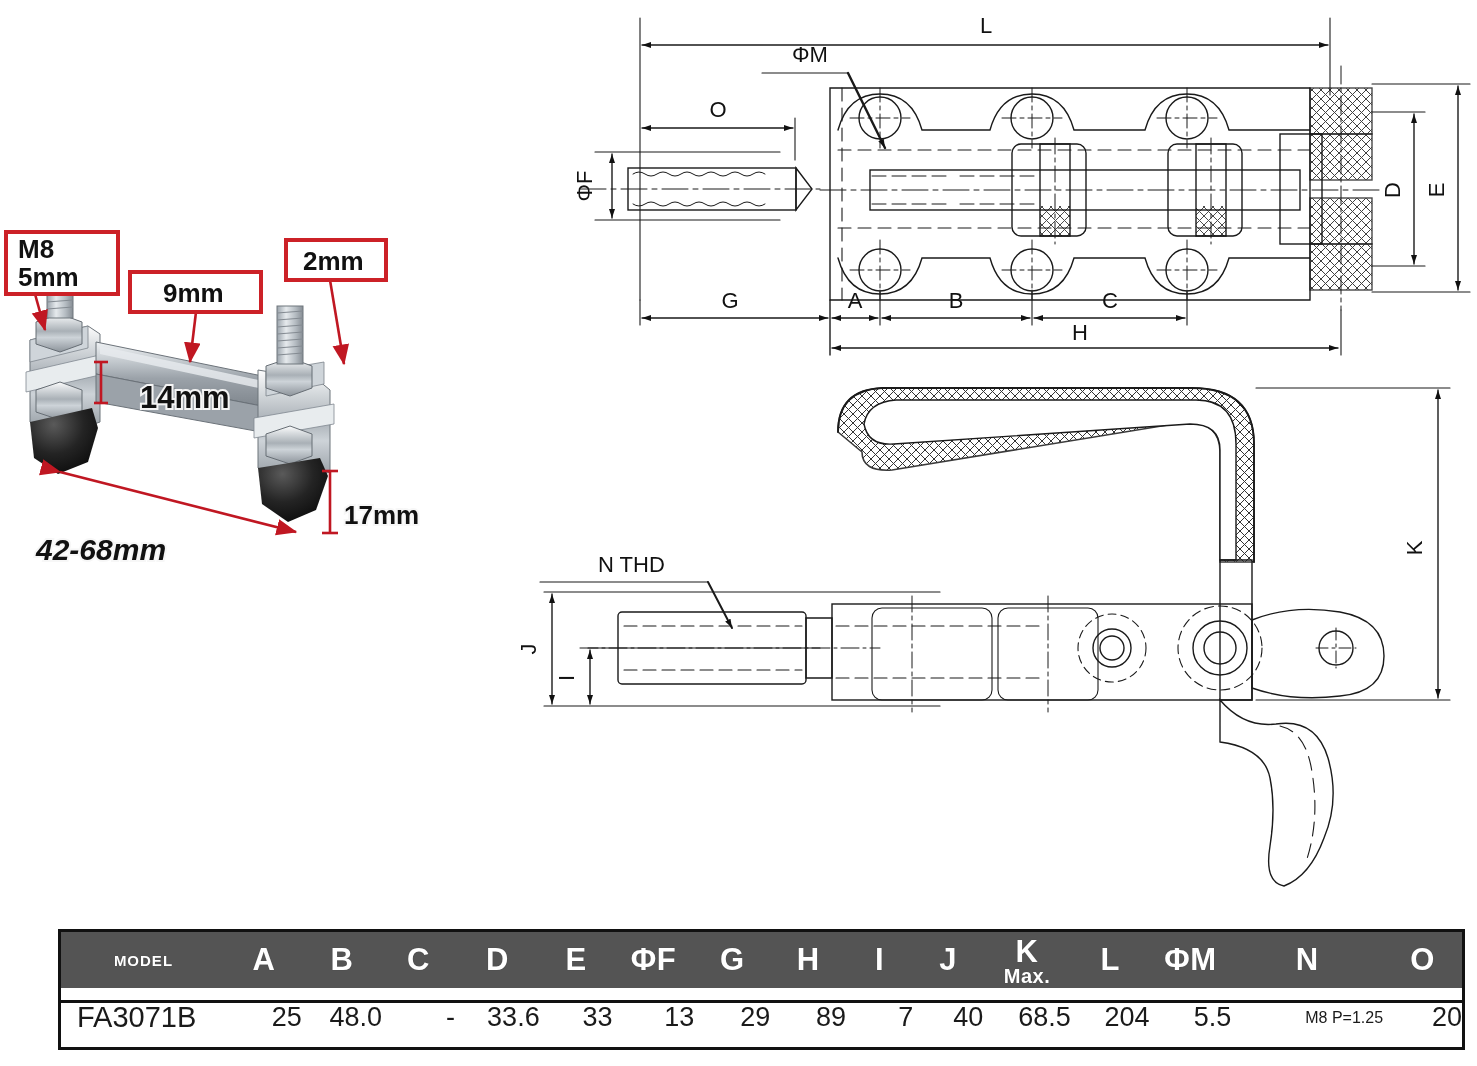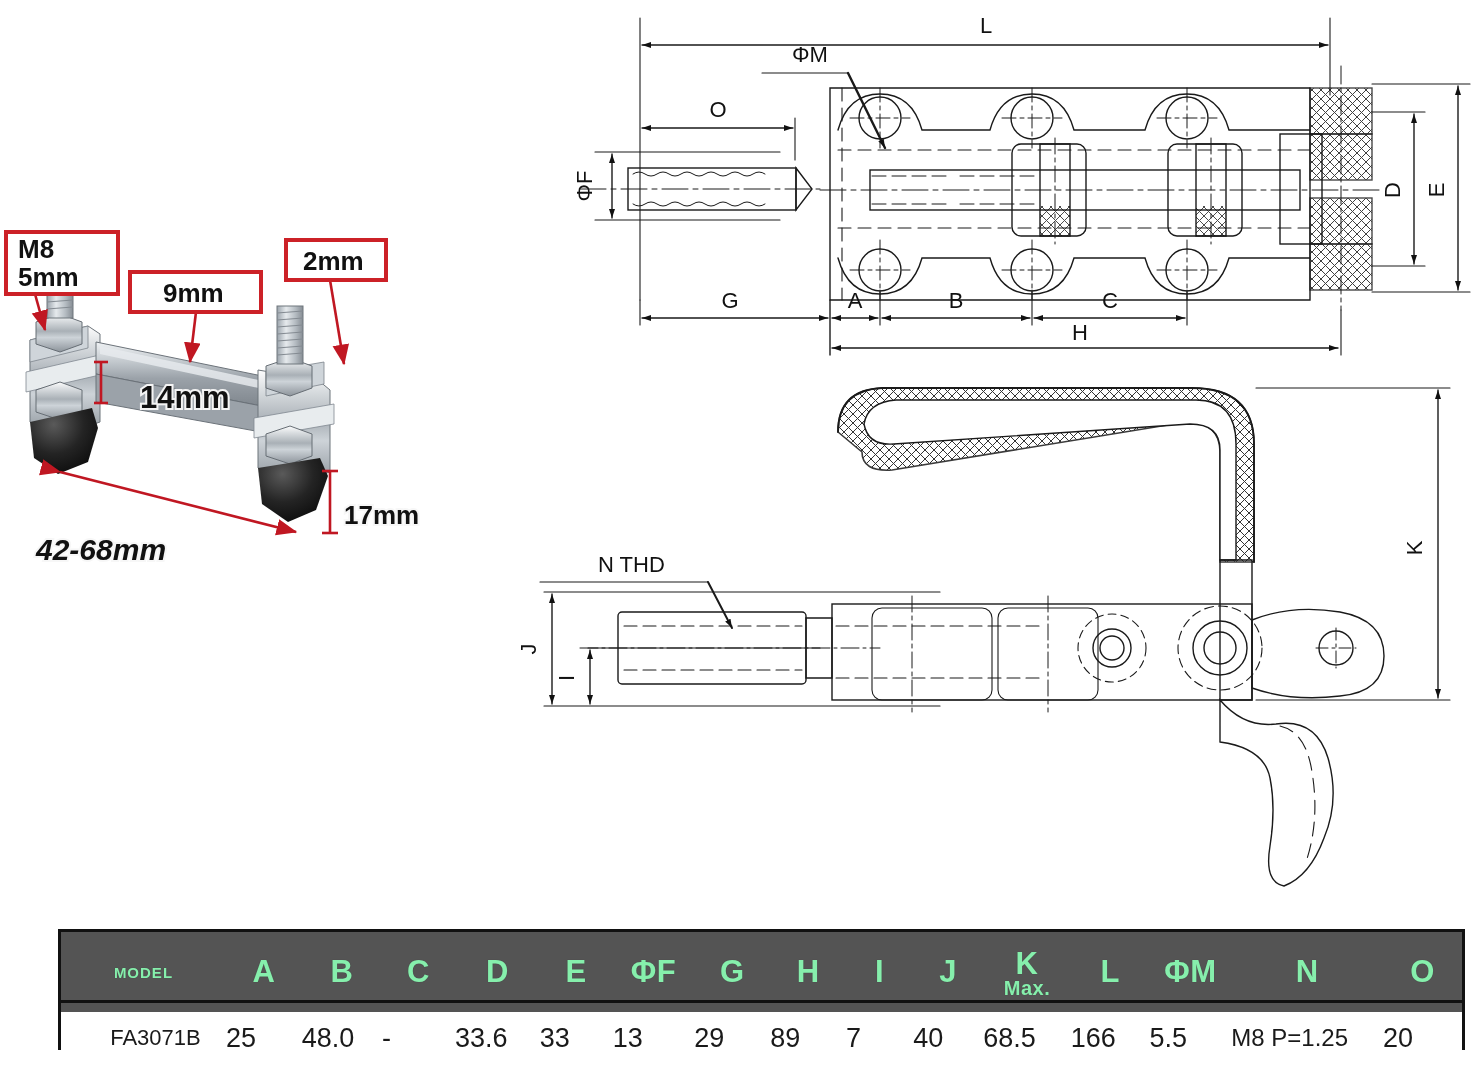--- a/index.html
+++ b/index.html
@@ -13,30 +13,30 @@
   #photo-panel svg{display:block;}
 
   
   #drawing{position:absolute;left:520px;top:0;width:957px;height:910px;}
   #drawing svg{display:block;}
 
   
   #spec-table{position:absolute;left:58px;top:929px;width:1407px;height:121px;
               border:3px solid #111;box-sizing:border-box;background:#fff;}
   table.spec{border-collapse:collapse;width:100%;height:100%;table-layout:fixed;}
-  table.spec thead th{background:#545454;color:#86efac;font-weight:bold;
-      text-align:center;vertical-align:middle;height:80px;
+  table.spec thead th{background:#545454;color:#ffffff;font-weight:bold;
+      text-align:center;vertical-align:middle;height:56px;
       font-size:31px;letter-spacing:.5px;padding:0;border:0;
       text-shadow:0 0 1px rgba(0,0,0,.35);}
   table.spec thead th.model-h{font-size:15px;letter-spacing:1px;}
   table.spec thead th .sub{display:block;font-size:20px;line-height:.95;margin-top:-3px;}
-  table.spec tbody td{background:#fff;color:#1a1a1a;text-align:left;
+  table.spec tbody td{background:#fff;color:#1a1a1a;text-align:right;
       vertical-align:middle;height:52px;font-size:27px;padding:0;border:0;}
-  table.spec tbody td.model-c{font-size:22px;text-align:center;padding-left:24px;}
-  table.spec tbody td.n-c{font-size:24px;}
+  table.spec tbody td.model-c{font-size:29px;text-align:left;padding-left:16px;}
+  table.spec tbody td.n-c{font-size:16px;}
   .hdr-sep{position:absolute;left:0;top:68px;width:100%;height:3px;background:#111;}
 </style>
 </head>
 <body>
 
 <div class="stage">
 
   <div id="photo-panel">
     <svg width="420" height="350" viewBox="0 0 420 350" xmlns="http://www.w3.org/2000/svg">
       <defs>
@@ -478,21 +478,21 @@
           <td>48.0</td>
           <td>-</td>
           <td>33.6</td>
           <td>33</td>
           <td>13</td>
           <td>29</td>
           <td>89</td>
           <td>7</td>
           <td>40</td>
           <td>68.5</td>
-          <td>166</td>
+          <td>204</td>
           <td>5.5</td>
           <td class="n-c">M8 P=1.25</td>
           <td>20</td>
         </tr>
       </tbody>
     </table>
   </div>
 
 </div>
 

